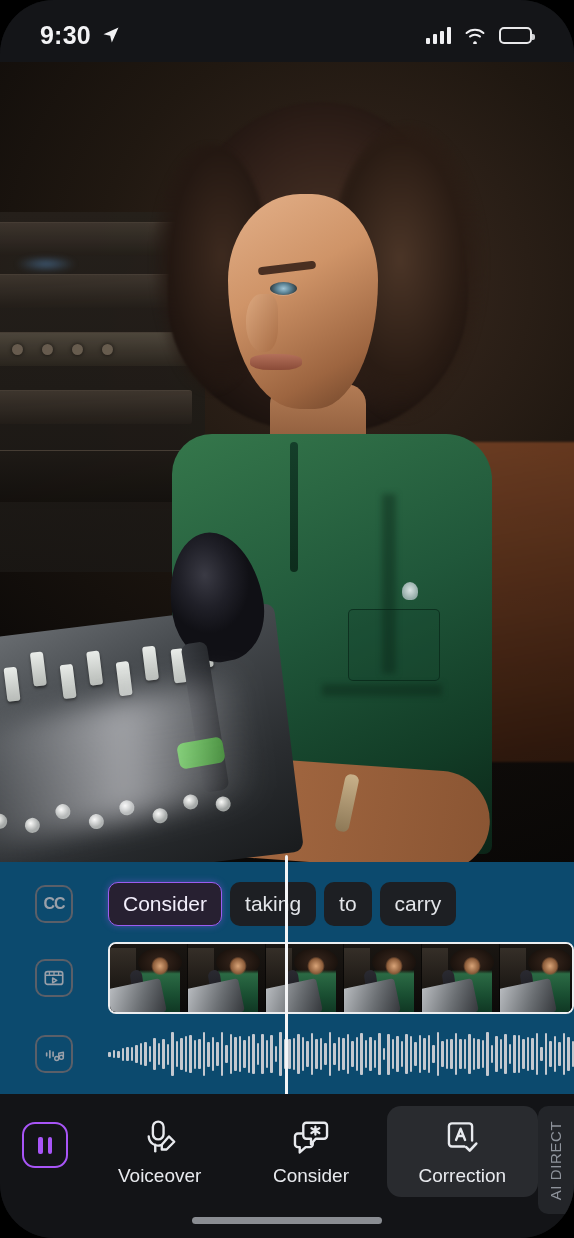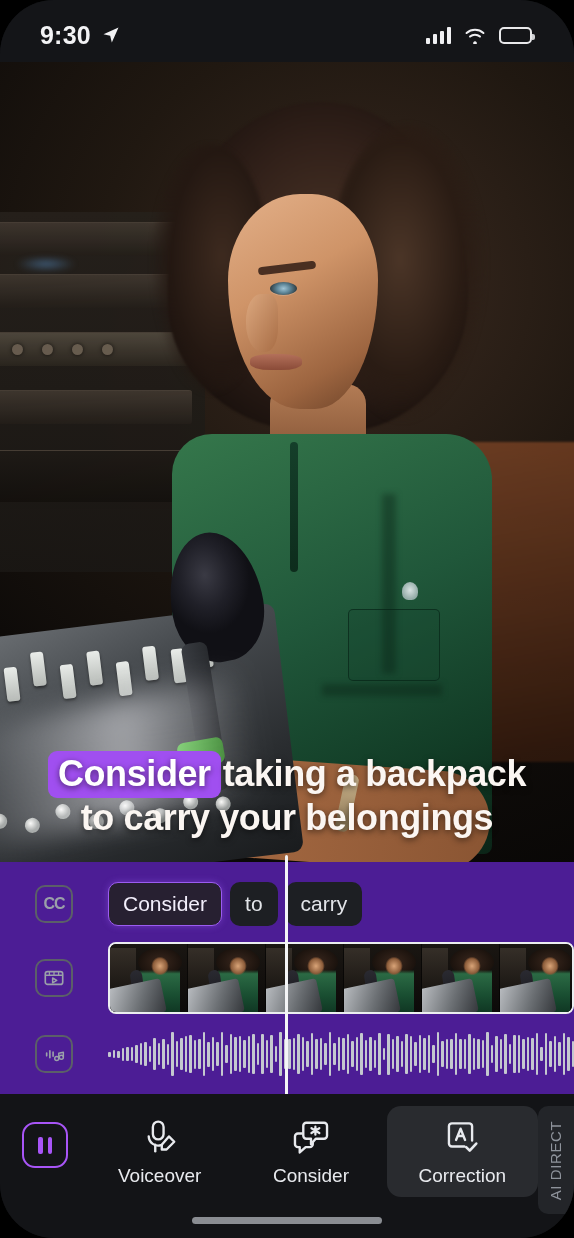--- a/index.html
+++ b/index.html
@@ -283,21 +283,21 @@
     margin-right: 2px;
     box-decoration-break: clone;
   }
 
   
   .timeline {
     position:absolute;
     top: 862px; left:0;
     width: 574px;
     height: 232px;
-    background: #4c1d95;
+    background: #0c4a6e;
     overflow: hidden;
   }
   .track {
     position:absolute; left:0; width: 574px;
     display:flex; align-items:center;
   }
   .track-icon {
     width: 108px; min-width:108px;
     display:flex; align-items:center; justify-content:center;
   }
@@ -552,36 +552,31 @@
 
       <div class="mic">
         <div class="wind"></div>
         <div class="stem"></div>
         <div class="green"></div>
       </div>
 
       <div class="streak"></div>
     </div>
 
-    <div class="caption">
-      <div class="line">
-        <span class="hl">Consider</span><span>taking a backpack</span>
-      </div>
-      <div class="line">to carry your belongings</div>
-    </div>
   </div>
 
   <div class="timeline">
 
     <div class="track track-captions">
       <div class="track-icon">
         <div class="ticon cc">CC</div>
       </div>
       <div class="chips">
         <div class="chip selected">Consider</div>
+        <div class="chip">taking</div>
         <div class="chip">to</div>
         <div class="chip">carry</div>
 
       </div>
     </div>
 
     <div class="track track-video">
       <div class="track-icon">
         <div class="ticon">
           <svg viewBox="0 0 24 24" width="22" height="22">

